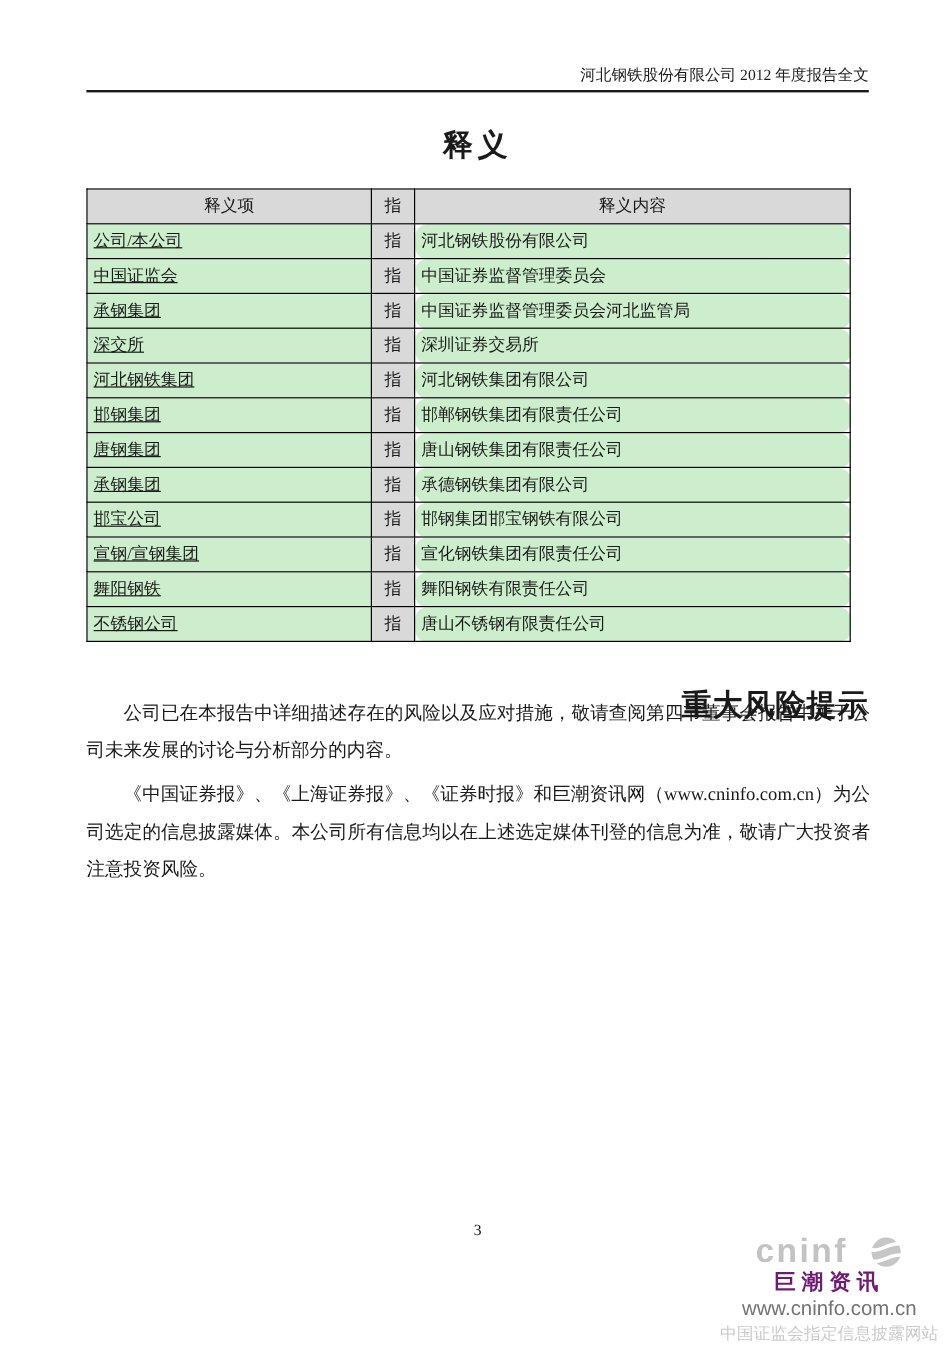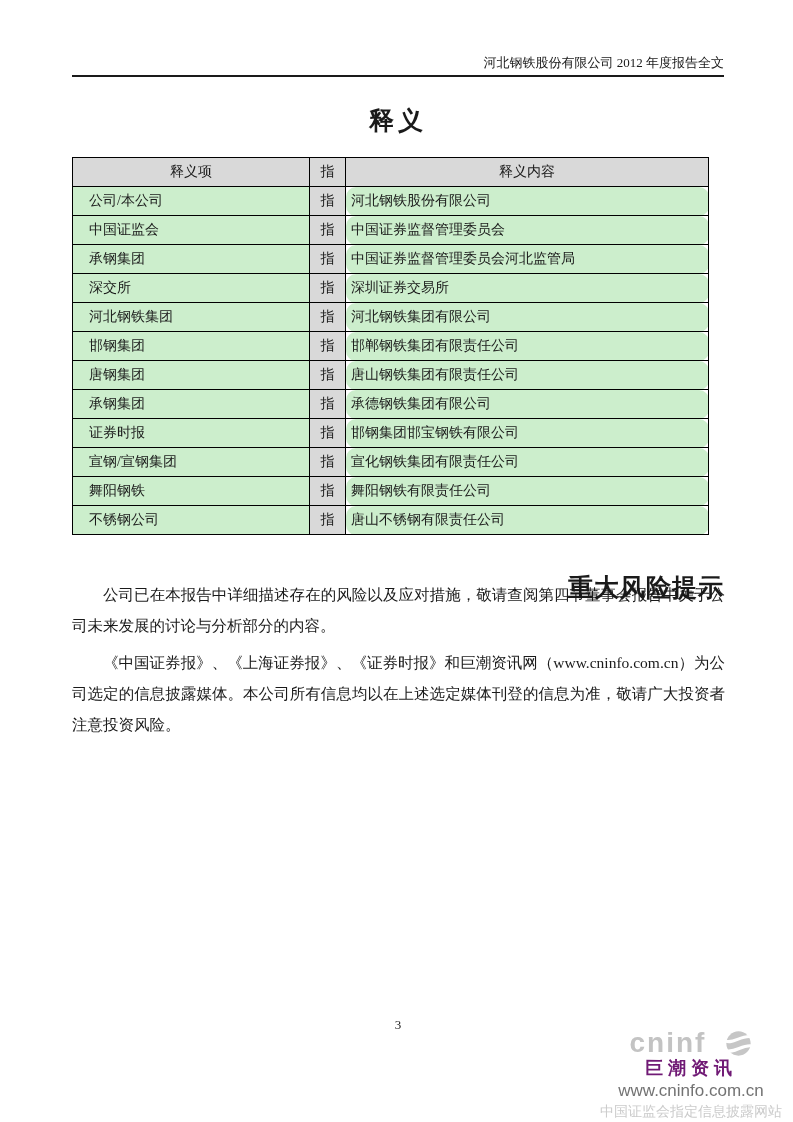--- a/index.html
+++ b/index.html
@@ -34,21 +34,21 @@
   .def-table col.c-term { width:237px; }
   .def-table col.c-zhi  { width:36px;  }
   .def-table col.c-meaning { width:363px; }
   .def-table th, .def-table td {
     border:1px solid #000;
     height:29px;
     font-weight:normal;
     overflow:hidden; white-space:nowrap;
   }
   .def-table thead th { background:#d9d9d9; text-align:center; }
-  .def-table td.cell-term    { background:#cceecc; text-align:left; padding-left:16px; }
+  .def-table td.cell-term    { background:#cceecc; text-align:left; padding-left:5px;text-decoration:underline; }
   .def-table td.cell-zhi     { background:#d9d9d9; text-align:center; }
   .def-table td.cell-meaning { background:#cceecc; text-align:left; padding-left:5px;border-radius:10px; }
   
   .risk-title {
     position:absolute; left:72px; top:570px; width:652px;
     text-align:right; font-size:25px; font-weight:bold;
     letter-spacing:1px;
   }
   .body-para {
     position:absolute; left:72px; width:653px;
@@ -147,21 +147,21 @@
         <td class="cell-term">唐钢集团</td>
         <td class="cell-zhi">指</td>
         <td class="cell-meaning">唐山钢铁集团有限责任公司</td>
       </tr>
       <tr>
         <td class="cell-term">承钢集团</td>
         <td class="cell-zhi">指</td>
         <td class="cell-meaning">承德钢铁集团有限公司</td>
       </tr>
       <tr>
-        <td class="cell-term">证券时报</td>
+        <td class="cell-term">邯宝公司</td>
         <td class="cell-zhi">指</td>
         <td class="cell-meaning">邯钢集团邯宝钢铁有限公司</td>
       </tr>
       <tr>
         <td class="cell-term">宣钢/宣钢集团</td>
         <td class="cell-zhi">指</td>
         <td class="cell-meaning">宣化钢铁集团有限责任公司</td>
       </tr>
       <tr>
         <td class="cell-term">舞阳钢铁</td>

